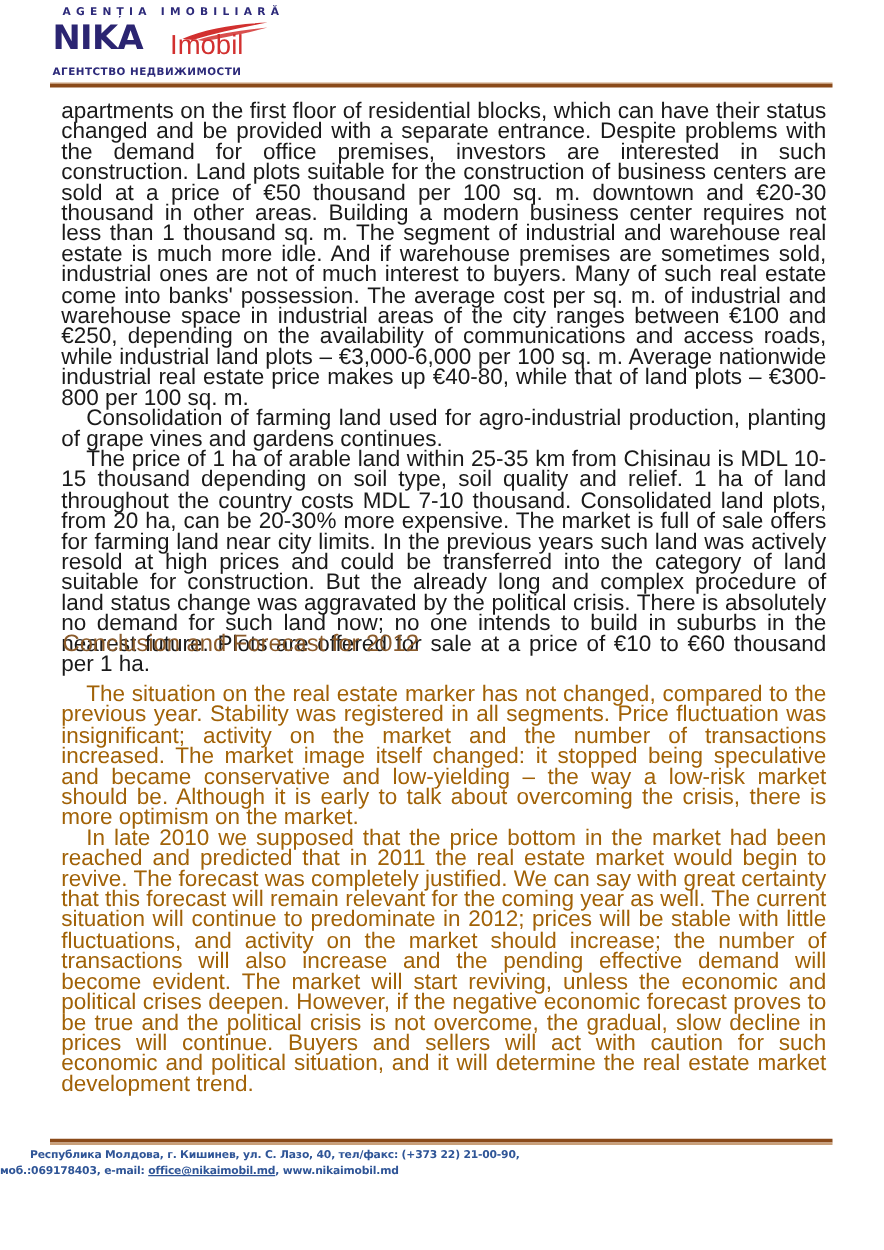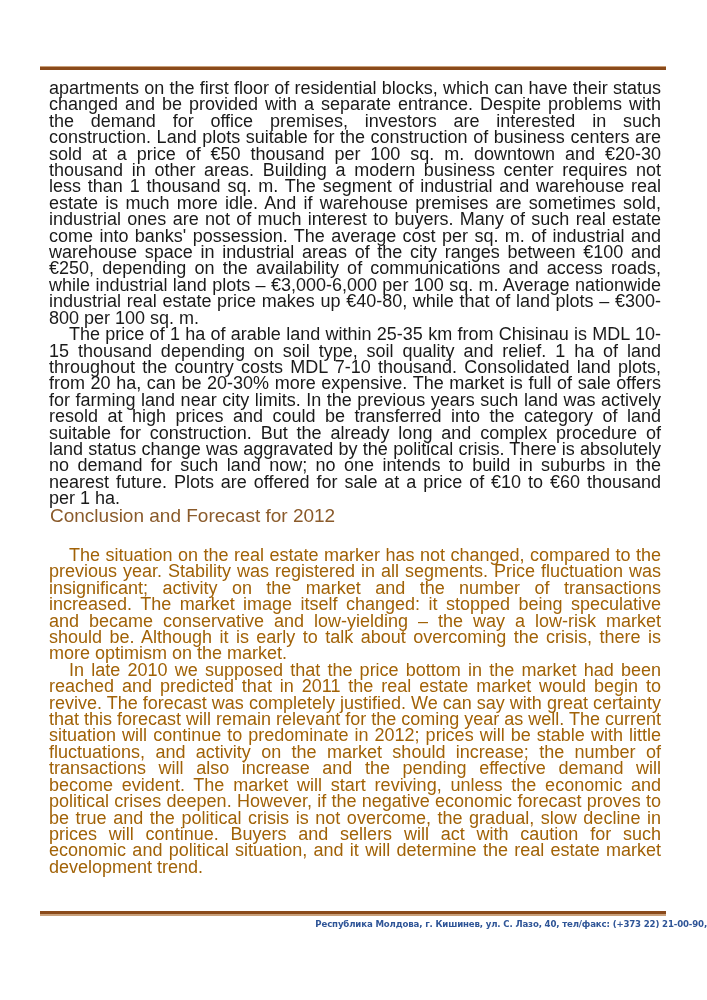--- a/index.html
+++ b/index.html
@@ -44,49 +44,63 @@
     .section-title {
       position: absolute; left: 50px; top: 505px;
       font-size: 19px; color: #8a5a2a;
     }
 
     .footer-rule { position: absolute; left: 40px; top: 911px; width: 626px; height: 5px; }
     .footer-rule .dark { height: 3px; background: #8a4a1a; }
     .footer-rule .light { height: 2px; background: #c9a07a; }
     .footer {
       position: absolute; left: 0; top: 918px; width: 707px;
-      text-align: right; font-family: "DejaVu Sans", sans-serif;
+      text-align: left; font-family: "DejaVu Sans", sans-serif;
       font-size: 8.6px; line-height: 13px; color: #2f5597; font-weight: bold;
       letter-spacing: -0.15px;
     }
     .footer a { color: #2f5597; text-decoration: underline; }
     .footer .line1 { padding-left: 24px; }
   </style>
 </head>
 <body>
 
 <div class="header">
+  <div class="logo">
+    <div class="logo-top">AGENȚIA IMOBILIARĂ</div>
+    <div class="logo-nika">NIKA</div>
+    <svg class="logo-swoosh" viewBox="0 0 72 16">
+      <path d="M2 14 C 20 6, 45 2, 70 1 C 50 5, 30 9, 10 15 Z" fill="#d2302f"></path>
+      <path d="M14 15 C 30 10, 50 7, 70 5 C 52 10, 34 13, 20 16 Z" fill="#d2302f" opacity="0.85"></path>
+    </svg>
+    <div class="logo-imobil">Imobil</div>
+    <div class="logo-ru">АГЕНТСТВО НЕДВИЖИМОСТИ</div>
+  </div>
   <div class="header-rule">
     <div class="light"></div>
     <div class="dark"></div>
   </div>
 </div>
 
 <div class="body-text sec1">
   <p>apartments on the first floor of residential blocks, which can have their status changed and be provided with a separate entrance. Despite problems with the demand for office premises, investors are interested in such construction. Land plots suitable for the construction of business centers are sold at a price of €50 thousand per 100 sq. m. downtown and €20-30 thousand in other areas. Building a modern business center requires not less than 1 thousand sq. m. The segment of industrial and warehouse real estate is much more idle. And if warehouse premises are sometimes sold, industrial ones are not of much interest to buyers. Many of such real estate come into banks' possession. The average cost per sq. m. of industrial and warehouse space in industrial areas of the city ranges between €100 and €250, depending on the availability of communications and access roads, while industrial land plots – €3,000-6,000 per 100 sq. m. Average nationwide industrial real estate price makes up €40-80, while that of land plots – €300-800 per 100 sq. m.</p>
+  <p class="ind">Consolidation of farming land used for agro-industrial production, planting of grape vines and gardens continues.</p>
   <p class="ind">The price of 1 ha of arable land within 25-35 km from Chisinau is MDL 10-15 thousand depending on soil type, soil quality and relief. 1 ha of land throughout the country costs MDL 7-10 thousand. Consolidated land plots, from 20 ha, can be 20-30% more expensive. The market is full of sale offers for farming land near city limits. In the previous years such land was actively resold at high prices and could be transferred into the category of land suitable for construction. But the already long and complex procedure of land status change was aggravated by the political crisis. There is absolutely no demand for such land now; no one intends to build in suburbs in the nearest future. Plots are offered for sale at a price of €10 to €60 thousand per 1 ha.</p>
 </div>
 
 <div class="section-title">Conclusion and Forecast for 2012</div>
 
 <div class="body-text sec2">
   <p class="ind">The situation on the real estate marker has not changed, compared to the previous year. Stability was registered in all segments. Price fluctuation was insignificant; activity on the market and the number of transactions increased. The market image itself changed: it stopped being speculative and became conservative and low-yielding – the way a low-risk market should be. Although it is early to talk about overcoming the crisis, there is more optimism on the market.</p>
   <p class="ind">In late 2010 we supposed that the price bottom in the market had been reached and predicted that in 2011 the real estate market would begin to revive. The forecast was completely justified. We can say with great certainty that this forecast will remain relevant for the coming year as well. The current situation will continue to predominate in 2012; prices will be stable with little fluctuations, and activity on the market should increase; the number of transactions will also increase and the pending effective demand will become evident. The market will start reviving, unless the economic and political crises deepen. However, if the negative economic forecast proves to be true and the political crisis is not overcome, the gradual, slow decline in prices will continue. Buyers and sellers will act with caution for such economic and political situation, and it will determine the real estate market development trend.</p>
 </div>
 
 <div class="footer-rule">
   <div class="dark"></div>
   <div class="light"></div>
 </div>
 
 <div class="footer">
   <div class="line1">Республика Молдова, г. Кишинев, ул. С. Лазо, 40, тел/факс: (+373 22) 21-00-90,</div>
+  <div class="line2">
+    <span>моб.:069178403, e-mail: </span><a>office@nikaimobil.md</a><span>, </span><span>www.nikaimobil.md</span>
+  </div>
 </div>
 
 </body></html>

